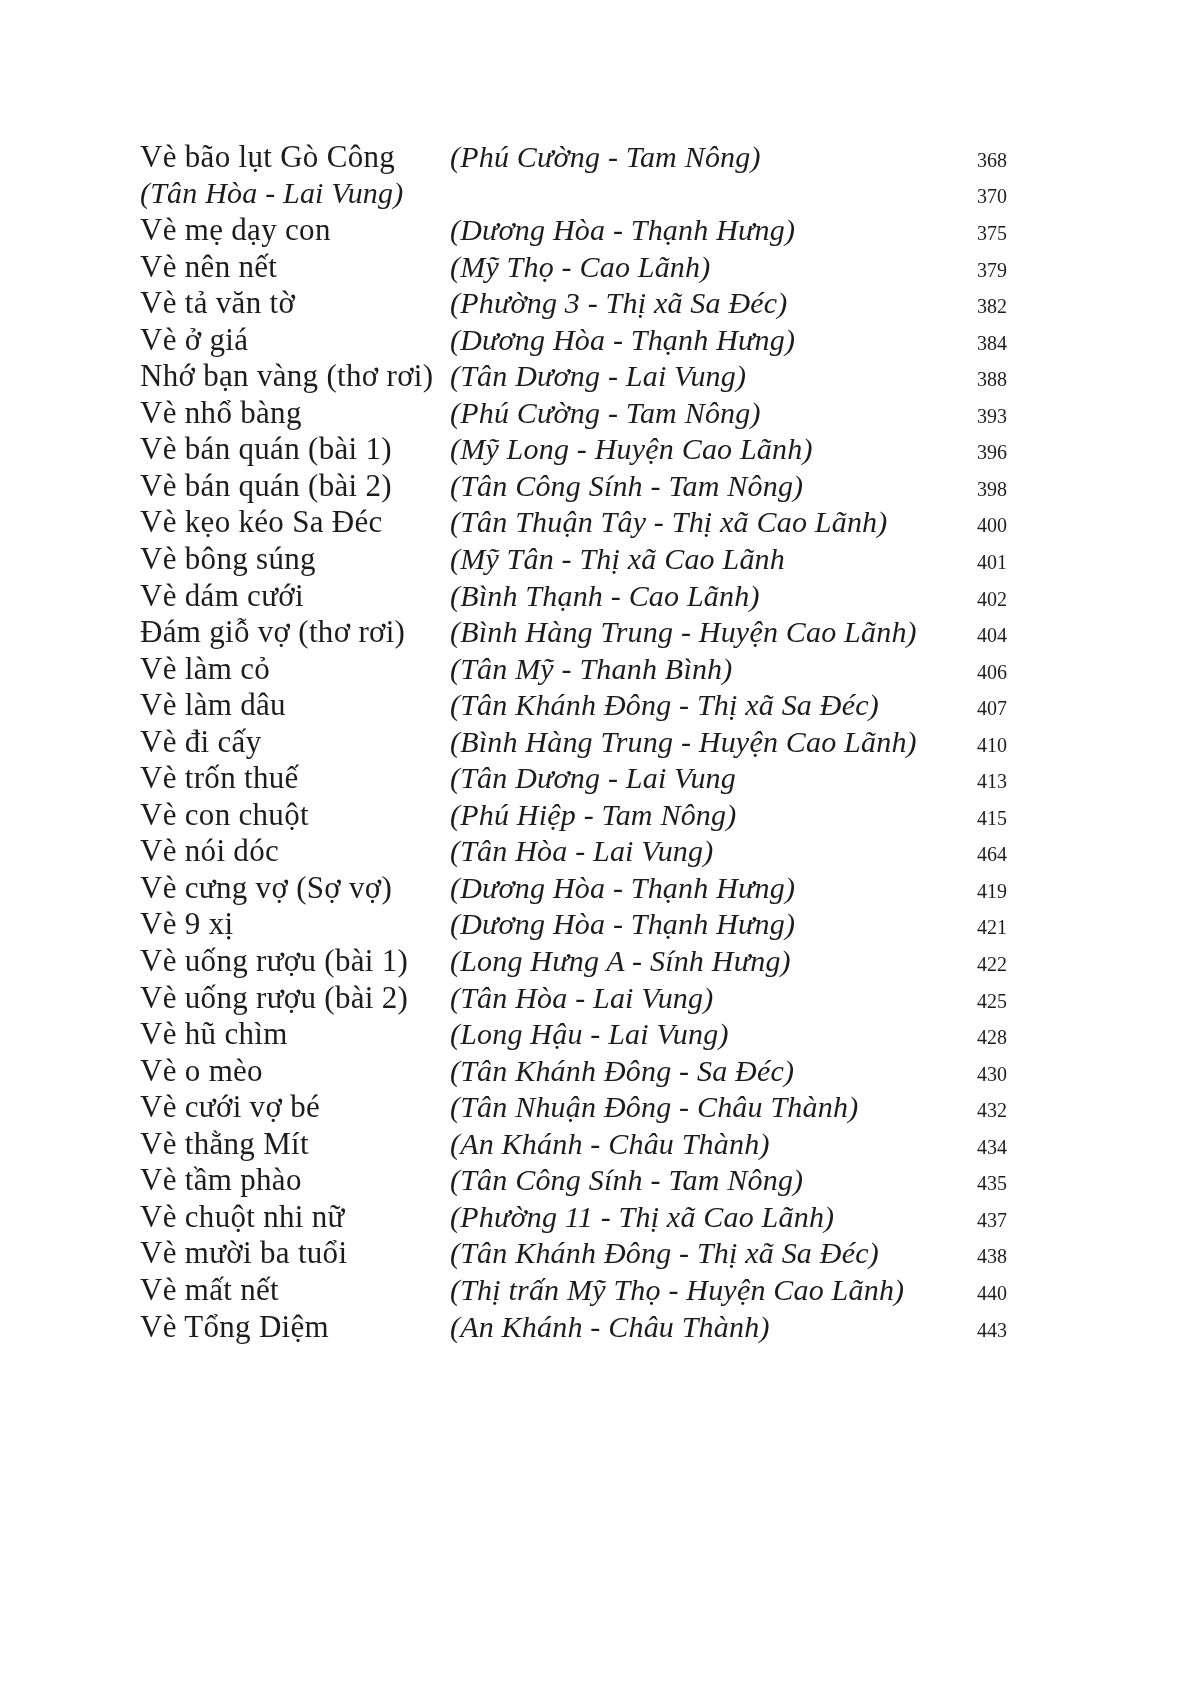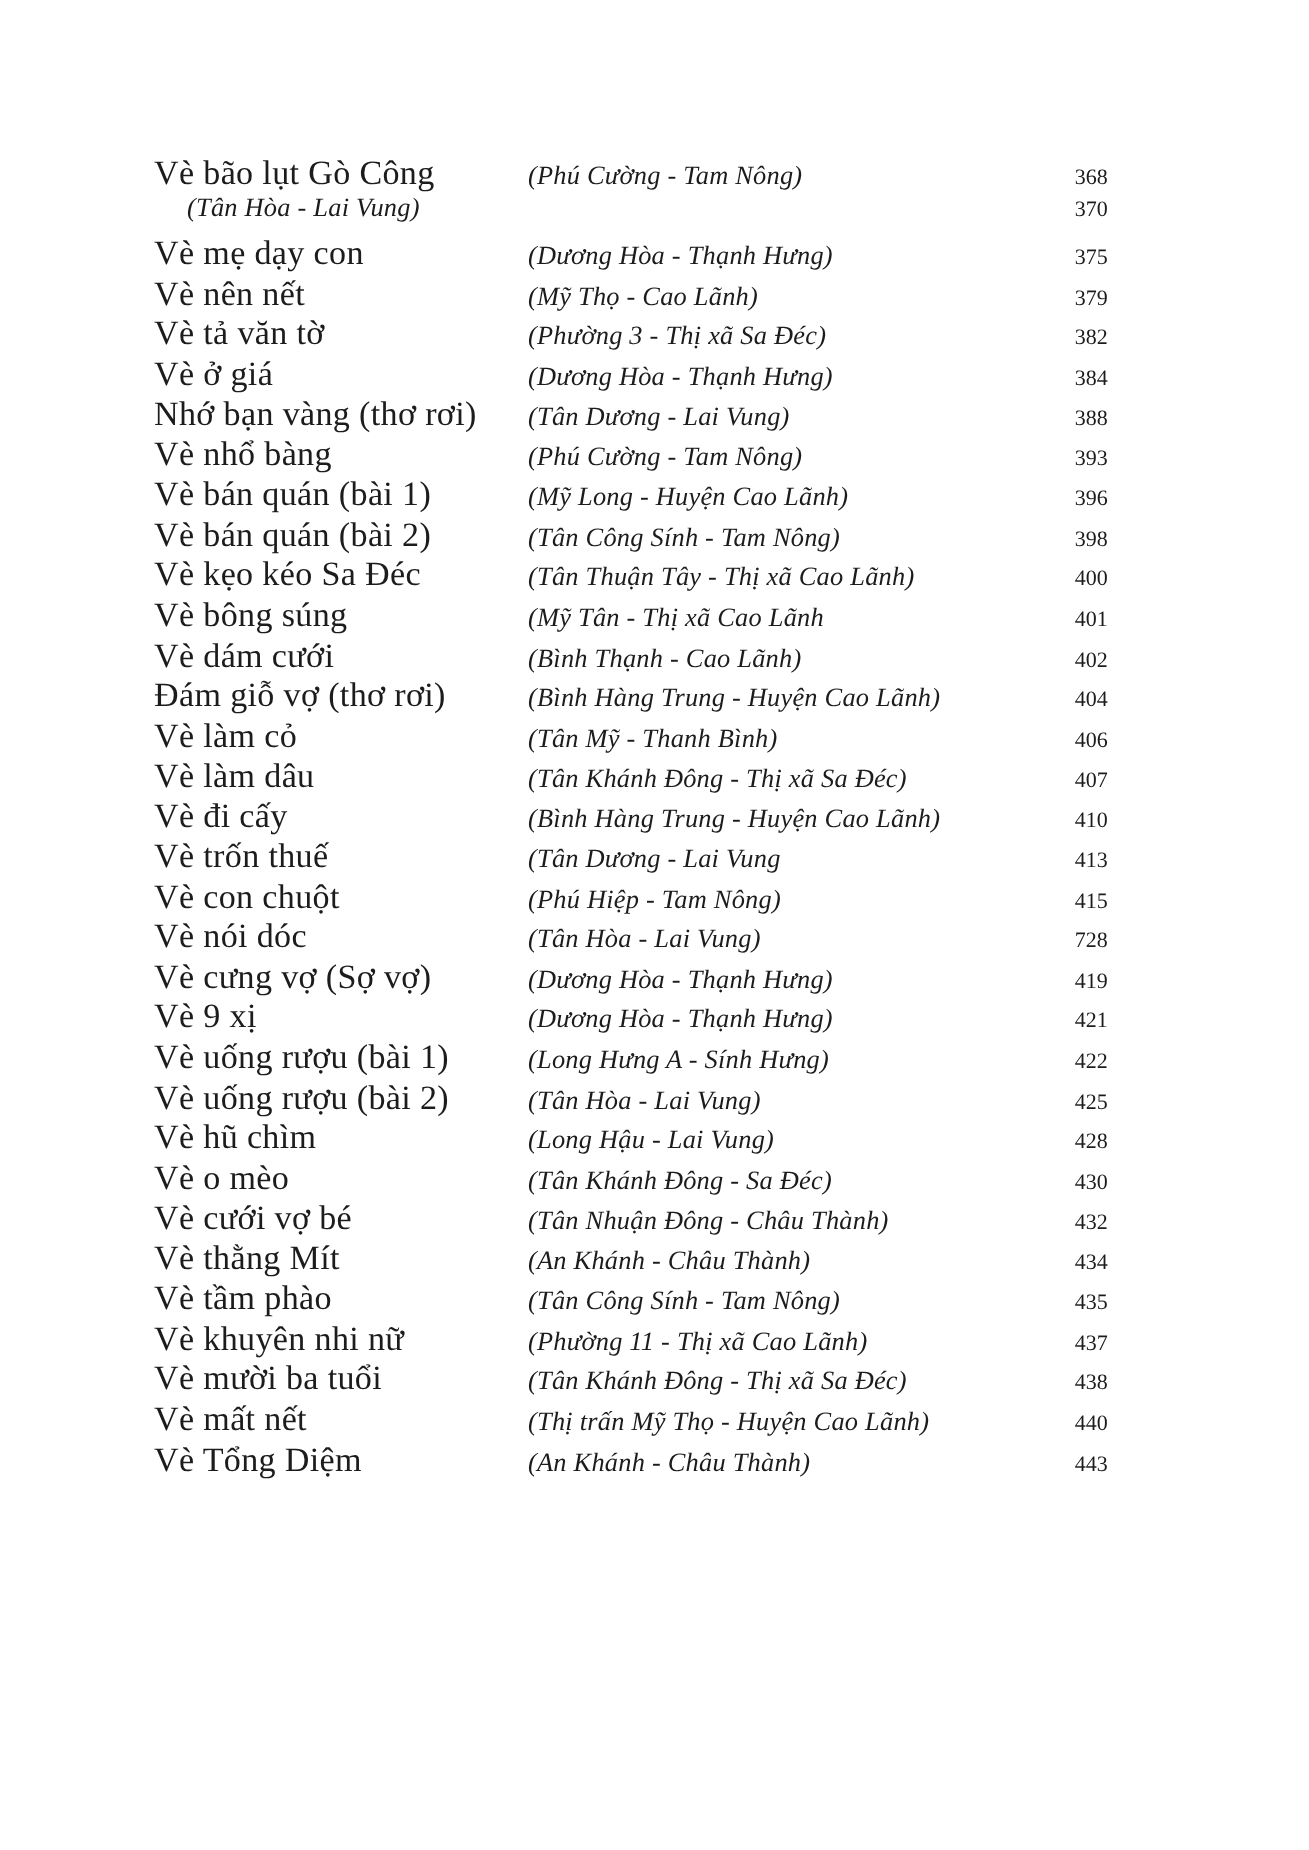--- a/index.html
+++ b/index.html
@@ -31,23 +31,22 @@
   .title {
     width: 310px;
     font-size: 31px;
     letter-spacing: 0.3px;
     flex-shrink: 0;
     overflow: visible;
   }
   .place {
     flex: 1;
     font-style: italic;
-    font-size: 24px;
+    font-size: 30px;
     letter-spacing: 0.2px;
-    margin-left: 30px;
   }
   .pagenum {
     width: 75px;
     text-align: right;
     font-size: 20px;
     flex-shrink: 0;
   }
 </style>
 </head>
 <body>
@@ -165,21 +164,21 @@
 
       <div class="row">
         <span class="title">Vè con chuột</span>
         <span class="place">(Phú Hiệp -  Tam Nông)</span>
         <span class="pagenum">415</span>
       </div>
 
       <div class="row">
         <span class="title">Vè nói dóc</span>
         <span class="place">(Tân Hòa - Lai Vung)</span>
-        <span class="pagenum">728</span>
+        <span class="pagenum">464</span>
       </div>
 
       <div class="row">
         <span class="title">Vè cưng vợ (Sợ vợ)</span>
         <span class="place">(Dương Hòa - Thạnh Hưng)</span>
         <span class="pagenum">419</span>
       </div>
 
       <div class="row">
         <span class="title">Vè 9 xị</span>
@@ -223,21 +222,21 @@
         <span class="pagenum">434</span>
       </div>
 
       <div class="row">
         <span class="title">Vè tầm phào</span>
         <span class="place">(Tân Công Sính - Tam Nông)</span>
         <span class="pagenum">435</span>
       </div>
 
       <div class="row">
-        <span class="title">Vè khuyên nhi nữ</span>
+        <span class="title">Vè chuột nhi nữ</span>
         <span class="place">(Phường 11 - Thị xã Cao Lãnh)</span>
         <span class="pagenum">437</span>
       </div>
 
       <div class="row">
         <span class="title">Vè mười ba tuổi</span>
         <span class="place">(Tân Khánh Đông - Thị xã Sa Đéc)</span>
         <span class="pagenum">438</span>
       </div>
 

